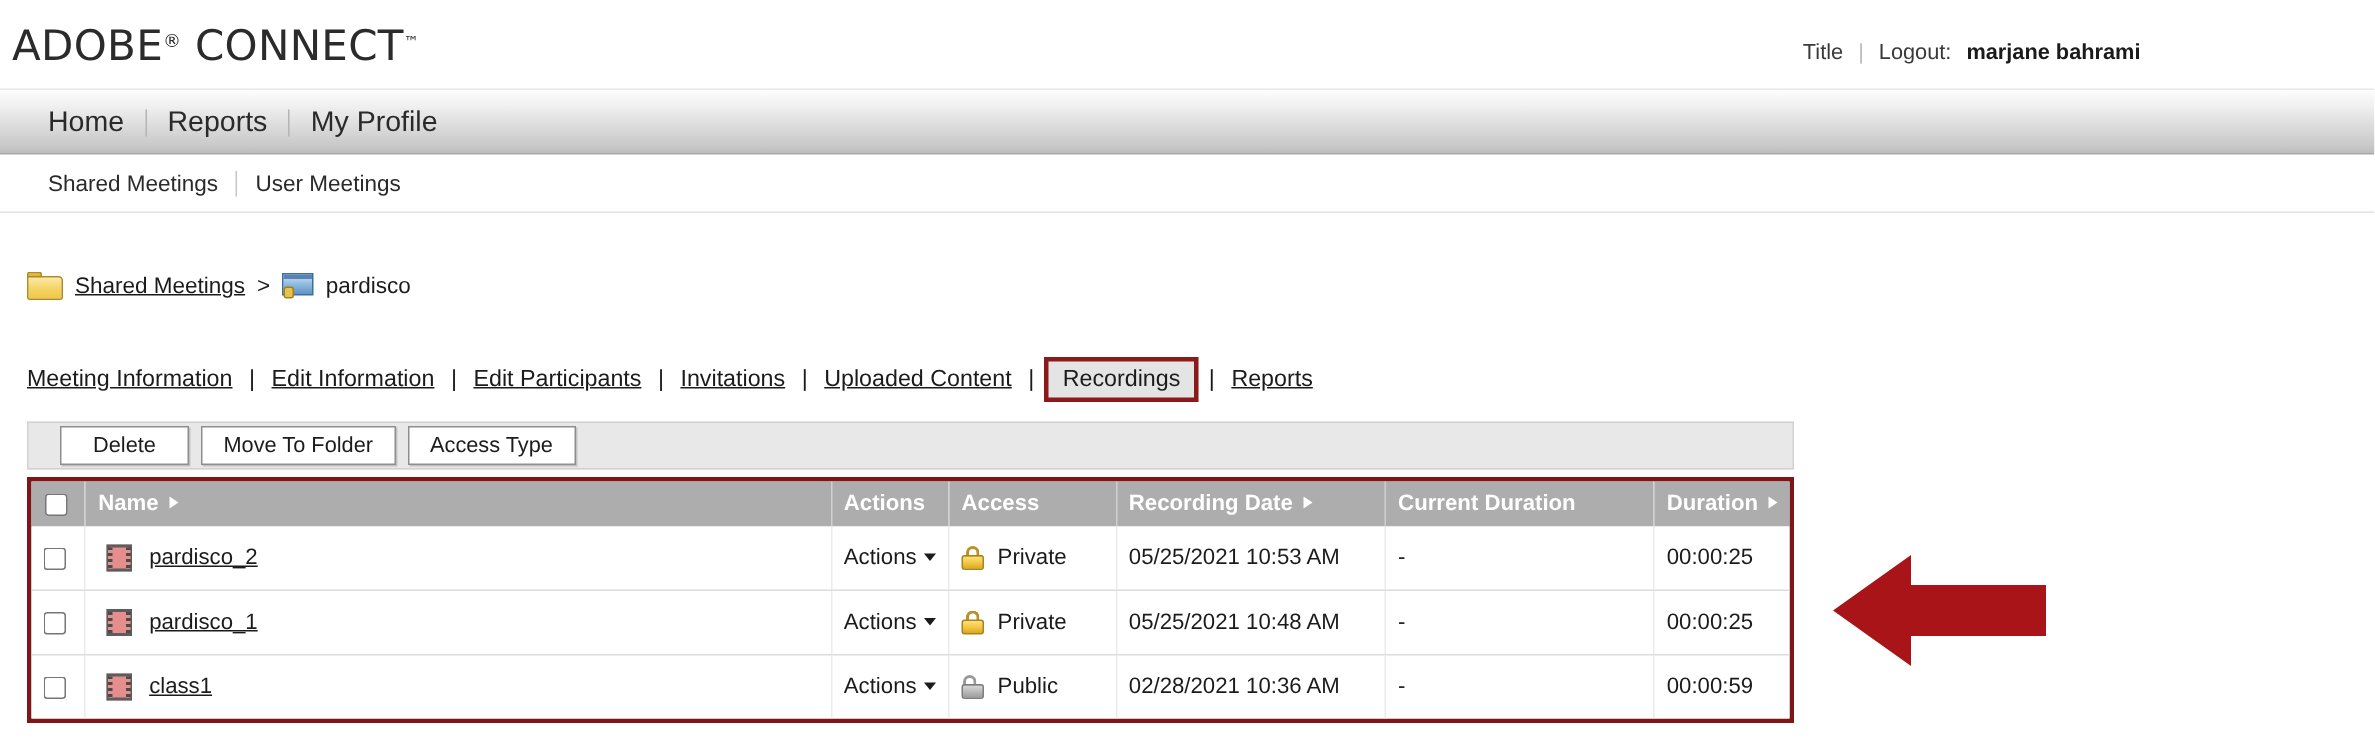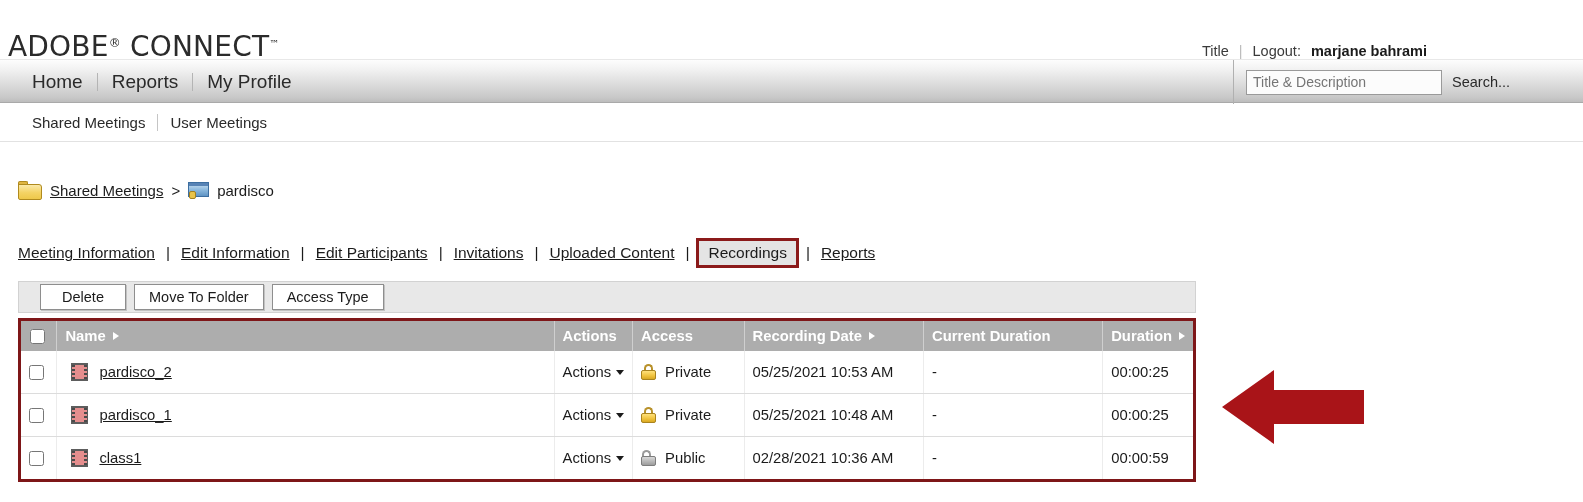--- a/index.html
+++ b/index.html
@@ -11,21 +11,21 @@
     overflow: hidden;
   }
   #page {
     position: relative;
     width: 1583px; height: 502px;
     background: #ffffff;
   }
 
   
   .brand-bar {
-    position: absolute; left: 0; top: 16px; width: 1441px; height: 58px;
+    position: absolute; left: 0; top: 0; width: 1441px; height: 58px;
     background: #ffffff;
     border-radius: 17px;
   }
   .brand-logo {
     position: absolute; left: 8px; top: 14px;
     font-size: 28px; letter-spacing: 0.2px;
     color: #2b2b2b; font-weight: 400;
     font-family: "DejaVu Sans", sans-serif;
   }
   .brand-logo .sup { font-size: 12px; vertical-align: 9px; }
@@ -266,24 +266,20 @@
 
   <div class="navbar">
     <div class="navbar-inner">
       <a class="nav-item" href="#">Home</a>
       <div class="nav-div"></div>
       <a class="nav-item" href="#">Reports</a>
       <div class="nav-div"></div>
       <a class="nav-item" href="#">My Profile</a>
     </div>
 
-    <div class="nav-search-wrap">
-      <input class="search-input" type="text" placeholder="Title &amp; Description" style="">
-      <button class="search-btn">Search...</button>
-    </div>
   </div>
 
   <div class="subnav">
     <a class="subnav-item" href="#">Shared Meetings</a>
     <div class="subnav-div"></div>
     <a class="subnav-item" href="#">User Meetings</a>
   </div>
 
   <div class="breadcrumb">
     <span class="folder-icon">

